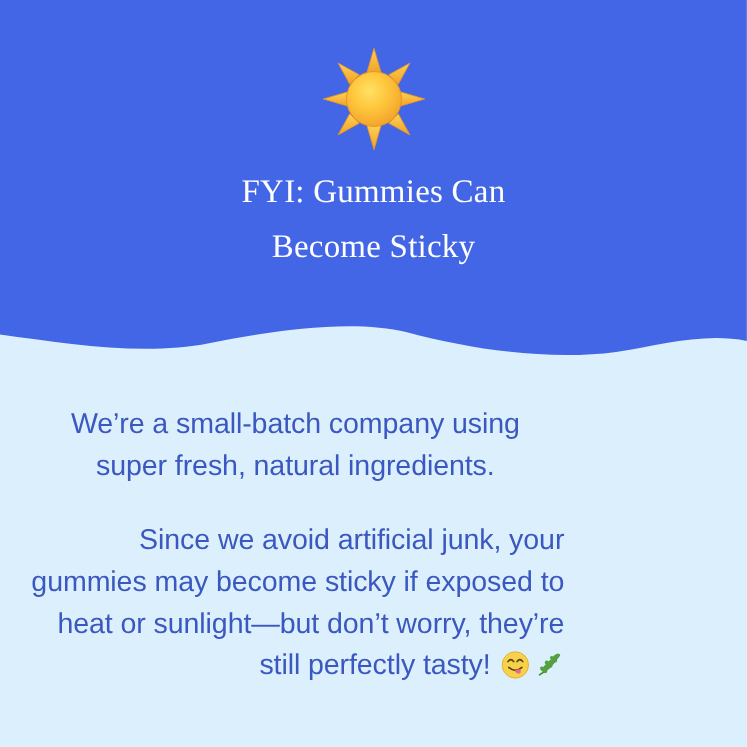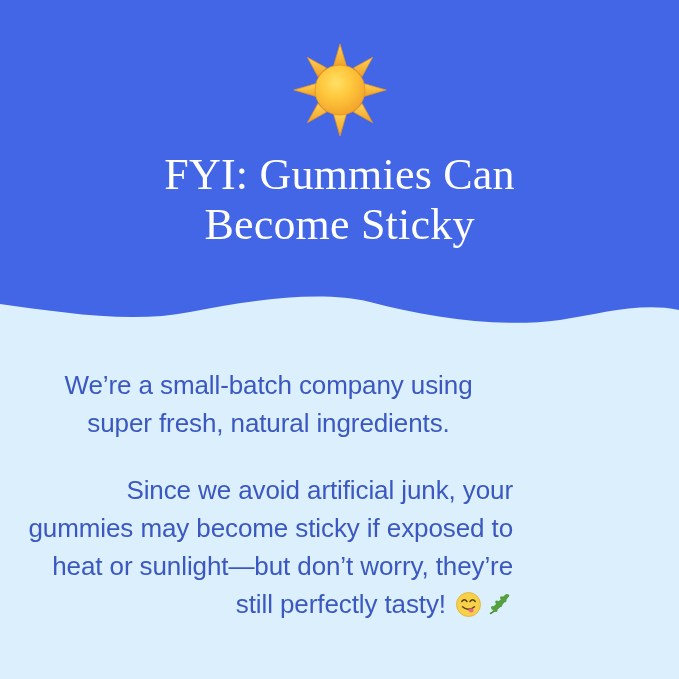--- a/index.html
+++ b/index.html
@@ -56,21 +56,21 @@
 
   
   #headline {
     position: absolute;
     left: 0;
     top: 150px;
     width: 679px;
     text-align: center;
     color: #ffffff;
     font-family: "Liberation Serif", serif;
-    font-size: 44px;
+    font-size: 30px;
     line-height: 50px;
     font-weight: 400;
     letter-spacing: 0.2px;
     white-space: pre-line;
   }
 
   
   #body-copy {
     position: absolute;
     left: 0;

